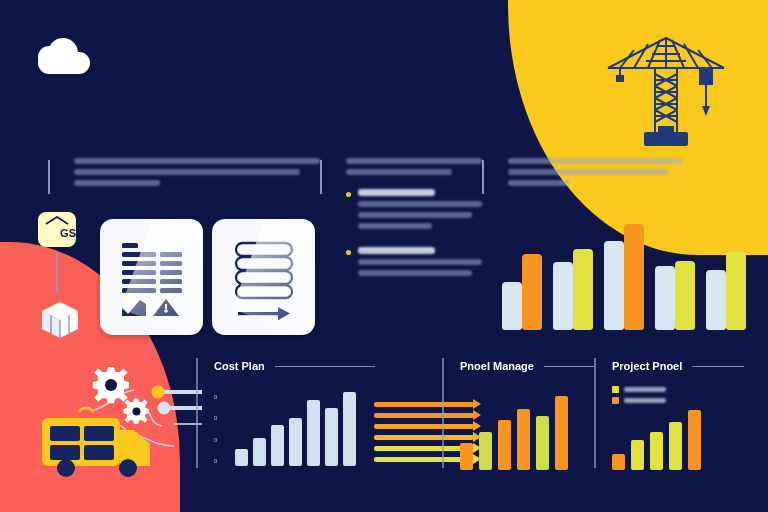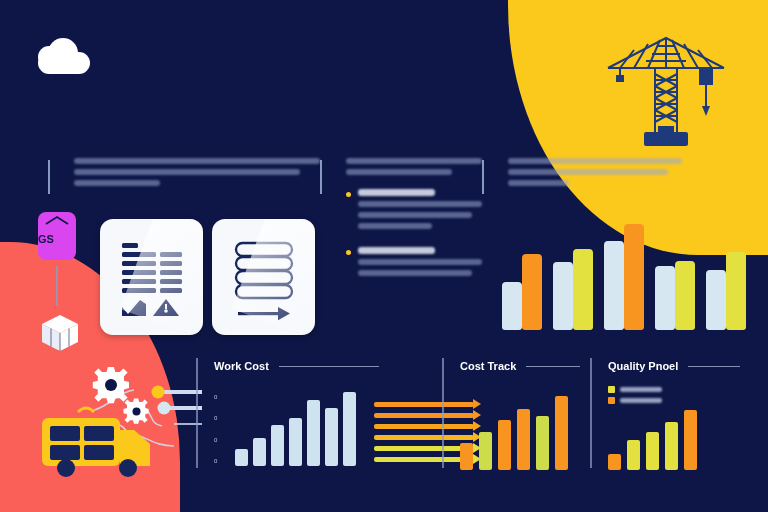--- a/index.html
+++ b/index.html
@@ -85,23 +85,23 @@
   }
   .bullet .btxt { flex:1; }
   .bullet .btitle {
     height:7px; width:62%; border-radius:3px;
     background:#e6ebf7; opacity:.85; filter:blur(.9px); margin-bottom:5px;
   }
 
   
   .rail { position:absolute; left:38px; top:212px; width:40px; }
   .rail-card {
-    width:38px; height:48px; background:#d946ef;
+    width:38px; height:35px; background:#fef9c3;
     border-radius:8px; position:relative;
-    display:flex; align-items:center; justify-content:flex-start;
+    display:flex; align-items:center; justify-content:flex-end;
   }
   .rail-card .roof {
     position:absolute; top:4px; left:7px; width:24px; height:9px;
   }
   .rail-card .gs {
     color:#0d1646; font-size:11px; font-weight:bold; margin-top:6px;
   }
   .rail-line { width:2px; height:40px; background:#8c9cc6; margin:6px 0 6px 18px; opacity:.8; }
   .cube { width:44px; height:42px; }
 
@@ -394,21 +394,21 @@
         <path d="M56 50 q8 -8 16 0" stroke="#fbc91c" stroke-width="3" fill="none"></path>
       </g>
     </svg>
   </div>
 
   <div class="sections">
 
     <div class="sec s1">
       <div class="vline"></div>
       <div class="sec-head">
-        <div class="sec-title">Work Cost</div>
+        <div class="sec-title">Cost Plan</div>
         <div class="sec-rule r1"></div>
       </div>
       <div class="wp-wrap">
         <div class="wp-axis">
             <div class="wp-tick">0</div>
             <div class="wp-tick">0</div>
             <div class="wp-tick">0</div>
             <div class="wp-tick">0</div>
           </div>
         <div class="wp-bars">
@@ -427,37 +427,37 @@
             <div class="arrow" style="width: 100px; background: rgb(246, 184, 30); color: rgb(246, 184, 30);"></div>
             <div class="arrow" style="width: 100px; background: rgb(227, 225, 63); color: rgb(227, 225, 63);"></div>
             <div class="arrow" style="width: 100px; background: rgb(227, 225, 63); color: rgb(227, 225, 63);"></div>
           </div>
       </div>
     </div>
 
     <div class="sec s2">
       <div class="vline"></div>
       <div class="sec-head">
-        <div class="sec-title">Cost Track</div>
+        <div class="sec-title">Pnoel Manage</div>
         <div class="sec-rule r2"></div>
       </div>
       <div class="mini-bars">
           <div class="bar" style="height: 27.2px; background: rgb(248, 149, 32);"></div>
           <div class="bar" style="height: 38.4px; background: rgb(205, 220, 74);"></div>
           <div class="bar" style="height: 49.6px; background: rgb(248, 149, 32);"></div>
           <div class="bar" style="height: 60.8px; background: rgb(248, 149, 32);"></div>
           <div class="bar" style="height: 54.4px; background: rgb(205, 220, 74);"></div>
           <div class="bar" style="height: 73.6px; background: rgb(248, 149, 32);"></div>
         </div>
     </div>
 
     <div class="sec s3">
       <div class="vline"></div>
       <div class="sec-head">
-        <div class="sec-title">Quality Pnoel</div>
+        <div class="sec-title">Project Pnoel</div>
         <div class="sec-rule r3"></div>
       </div>
       <div class="legend">
           <div class="lg-item">
             <span class="lg-sw" style="background: rgb(227, 225, 63);"></span>
             <span class="lg-tx" title="Predicted"></span>
           </div>
           <div class="lg-item">
             <span class="lg-sw" style="background: rgb(248, 149, 32);"></span>
             <span class="lg-tx" title="Measured"></span>

